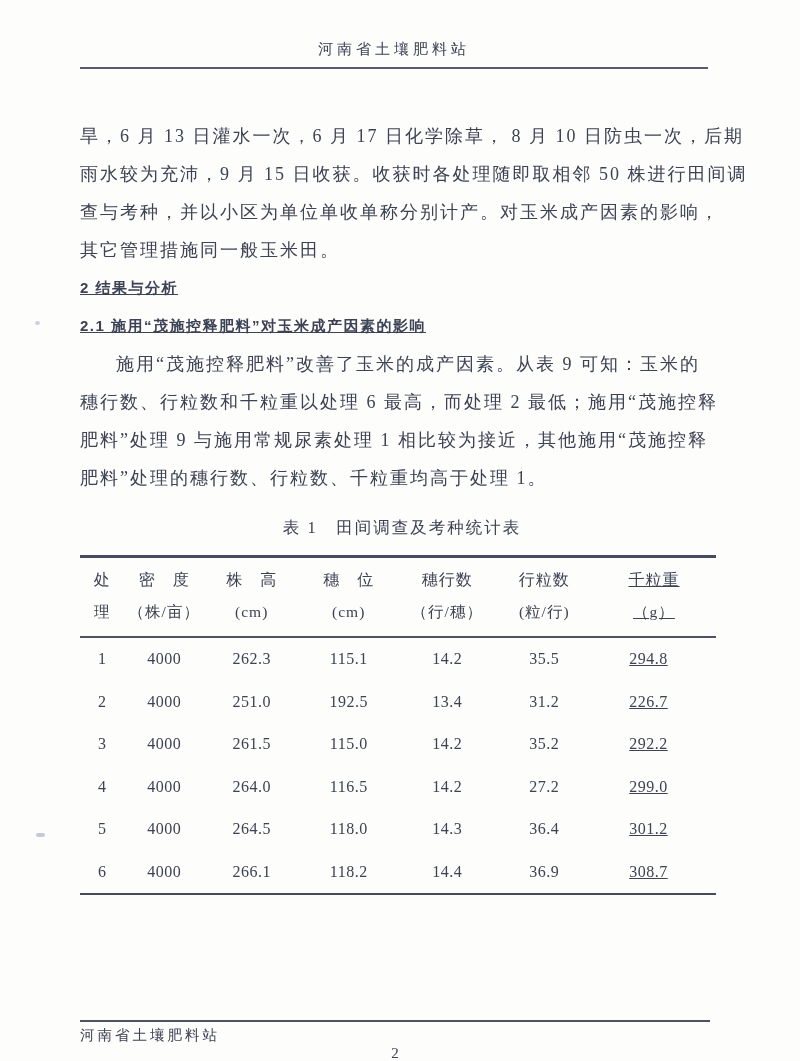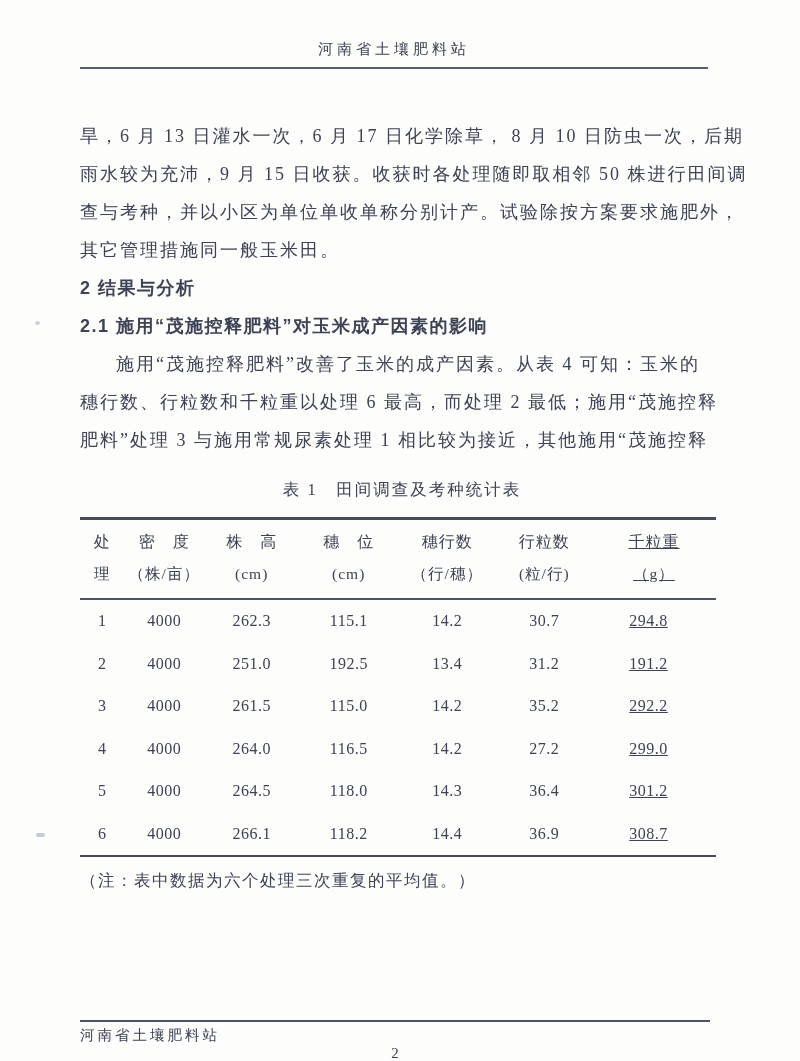--- a/index.html
+++ b/index.html
@@ -33,24 +33,25 @@
   .bodyline {
     font-size: 18px;
     line-height: 38px;
     letter-spacing: 2px;
     white-space: nowrap;
   }
   .indent { text-indent: 2em; }
   .heading {
     font-family: "Liberation Sans", "DejaVu Sans", sans-serif;
     font-weight: bold;
-    font-size: 18px;
+    font-size: 15px;
     line-height: 38px;
     letter-spacing: 1.5px;
     white-space: nowrap;
+    text-decoration: underline;
   }
   
   .table-title {
     text-align: center;
     font-size: 16.5px;
     line-height: 30px;
     margin-top: 16px;
     letter-spacing: 2px;
   }
   table.stats {
@@ -116,32 +117,33 @@
 
   <div class="header">
     <span class="header-title">河南省土壤肥料站</span>
   </div>
 
   <div class="content">
 
     <div>
         <div class="bodyline">旱，6 月 13 日灌水一次，6 月 17 日化学除草， 8 月 10 日防虫一次，后期</div>
         <div class="bodyline">雨水较为充沛，9 月 15 日收获。收获时各处理随即取相邻 50 株进行田间调</div>
-        <div class="bodyline">查与考种，并以小区为单位单收单称分别计产。试验除按方案要求施肥外，</div>
+        <div class="bodyline">查与考种，并以小区为单位单收单称分别计产。对玉米成产因素的影响，</div>
         <div class="bodyline">其它管理措施同一般玉米田。</div>
       </div>
 
     <div class="heading">2 结果与分析</div>
 
     <div class="heading">2.1 施用“茂施控释肥料”对玉米成产因素的影响</div>
 
     <div>
-        <div class="bodyline indent">施用“茂施控释肥料”改善了玉米的成产因素。从表 4 可知：玉米的</div>
+        <div class="bodyline indent">施用“茂施控释肥料”改善了玉米的成产因素。从表 9 可知：玉米的</div>
         <div class="bodyline">穗行数、行粒数和千粒重以处理 6 最高，而处理 2 最低；施用“茂施控释</div>
-        <div class="bodyline">肥料”处理 3 与施用常规尿素处理 1 相比较为接近，其他施用“茂施控释</div>
+        <div class="bodyline">肥料”处理 9 与施用常规尿素处理 1 相比较为接近，其他施用“茂施控释</div>
+        <div class="bodyline">肥料”处理的穗行数、行粒数、千粒重均高于处理 1。</div>
       </div>
 
     <div class="table-title">表 1　田间调查及考种统计表</div>
 
     <table class="stats">
       <thead>
         <tr>
             <th class="c0">
               <div class="hdr-line1">处</div>
               <div class="hdr-line2">理</div>
@@ -172,31 +174,31 @@
             </th>
           </tr>
       </thead>
       <tbody>
           <tr>
             <td class="c0">1</td>
             <td class="c1">4000</td>
             <td class="c2">262.3</td>
             <td class="c3">115.1</td>
             <td class="c4">14.2</td>
-            <td class="c5">30.7</td>
+            <td class="c5">35.5</td>
             <td class="c6">294.8</td>
           </tr>
           <tr>
             <td class="c0">2</td>
             <td class="c1">4000</td>
             <td class="c2">251.0</td>
             <td class="c3">192.5</td>
             <td class="c4">13.4</td>
             <td class="c5">31.2</td>
-            <td class="c6">191.2</td>
+            <td class="c6">226.7</td>
           </tr>
           <tr>
             <td class="c0">3</td>
             <td class="c1">4000</td>
             <td class="c2">261.5</td>
             <td class="c3">115.0</td>
             <td class="c4">14.2</td>
             <td class="c5">35.2</td>
             <td class="c6">292.2</td>
           </tr>
@@ -223,21 +225,20 @@
             <td class="c1">4000</td>
             <td class="c2">266.1</td>
             <td class="c3">118.2</td>
             <td class="c4">14.4</td>
             <td class="c5">36.9</td>
             <td class="c6">308.7</td>
           </tr>
         </tbody>
     </table>
 
-    <div class="table-note">（注：表中数据为六个处理三次重复的平均值。）</div>
 
   </div>
 
   <div class="footer">
     <div class="footer-org">河南省土壤肥料站</div>
     <div class="footer-page">2</div>
   </div>
 
   <div class="artifact-a"></div>
   <div class="artifact-b"></div>

